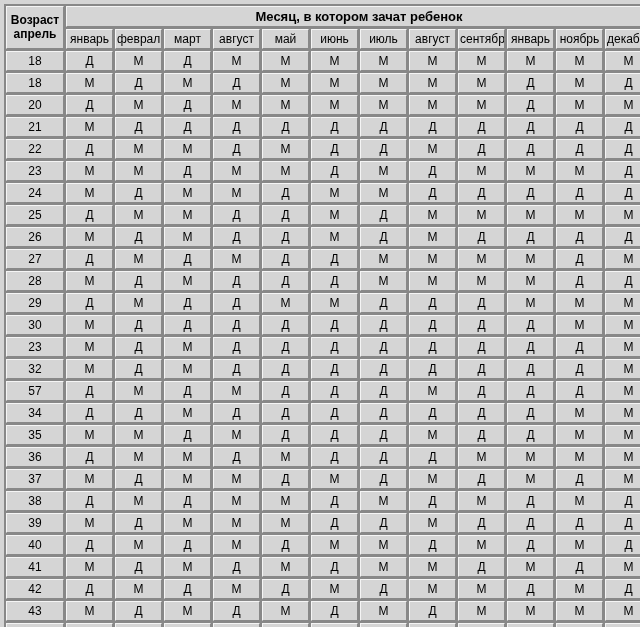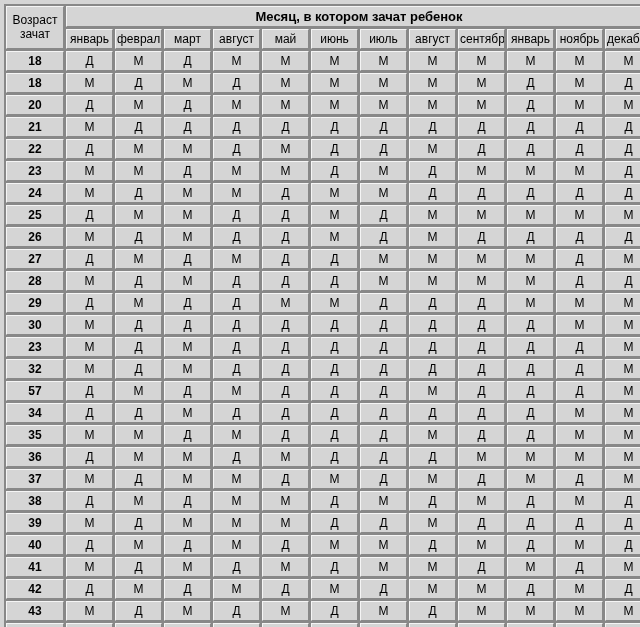--- a/index.html
+++ b/index.html
@@ -27,29 +27,29 @@
     text-align: center;
     vertical-align: middle;
     padding: 2px 1px;
     border: 1px solid;
     border-color: #f5f5f5 #888 #888 #f5f5f5;
     font-size: 12px;
     white-space: nowrap;
     overflow: hidden;
   }
   th.rowhdr {
-    font-weight: bold;
+    font-weight: normal;
     width: 58px;
   }
   th.month {
     font-weight: normal;
     font-size: 12px;
   }
   th.corner {
-    font-weight: normal;
+    font-weight: bold;
     line-height: 1.15;
     width: 58px;
   }
   th.banner {
     font-weight: bold;
     font-size: 13px;
   }
   col.age   { width: 58px; }
   col.mon   { width: 47px; }
 </style>
@@ -70,21 +70,21 @@
         <col class="mon">
         <col class="mon">
     <col class="mon">
         <col class="mon">
         <col class="mon">
   </colgroup>
   <thead>
     <tr>
       <th class="corner" rowspan="2">
         <span>Возраст</span><br>
-        <span>зачат</span>
+        <span>апрель</span>
       </th>
       <th class="banner" colspan="12">Месяц, в котором зачат ребенок</th>
     </tr>
     <tr id="month-row">
           <th class="month">январь</th>
           <th class="month">февраль</th>
           <th class="month">март</th>
           <th class="month">август</th>
           <th class="month">май</th>
           <th class="month">июнь</th>

